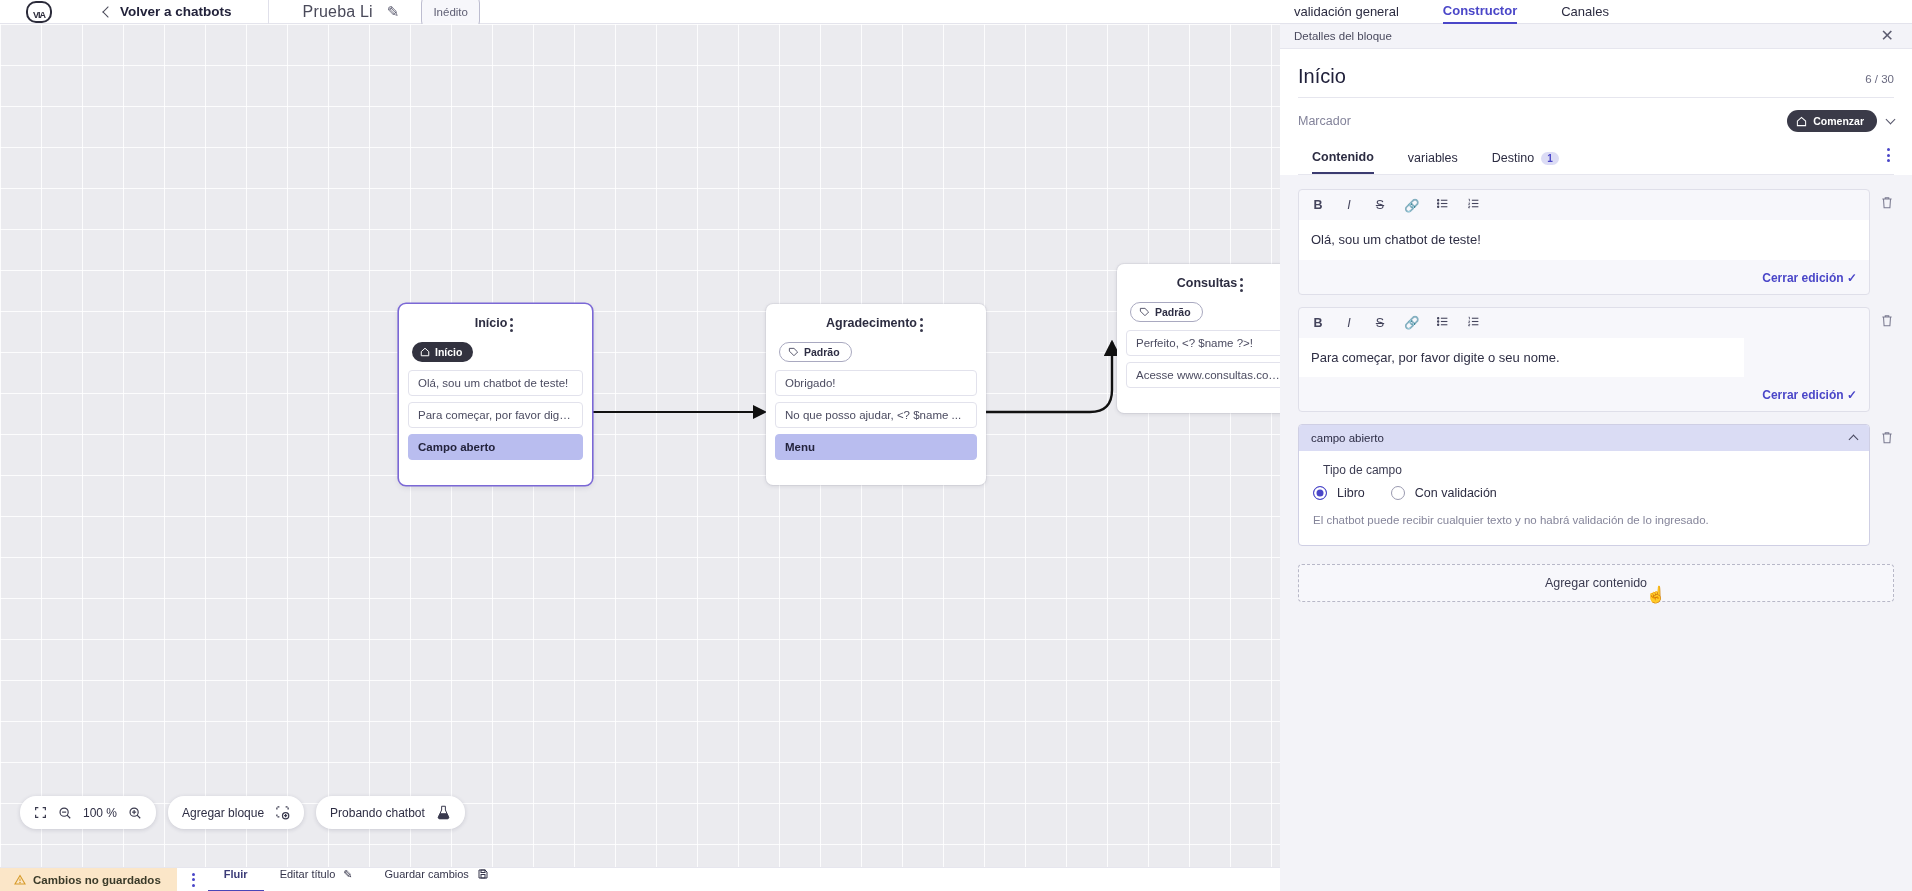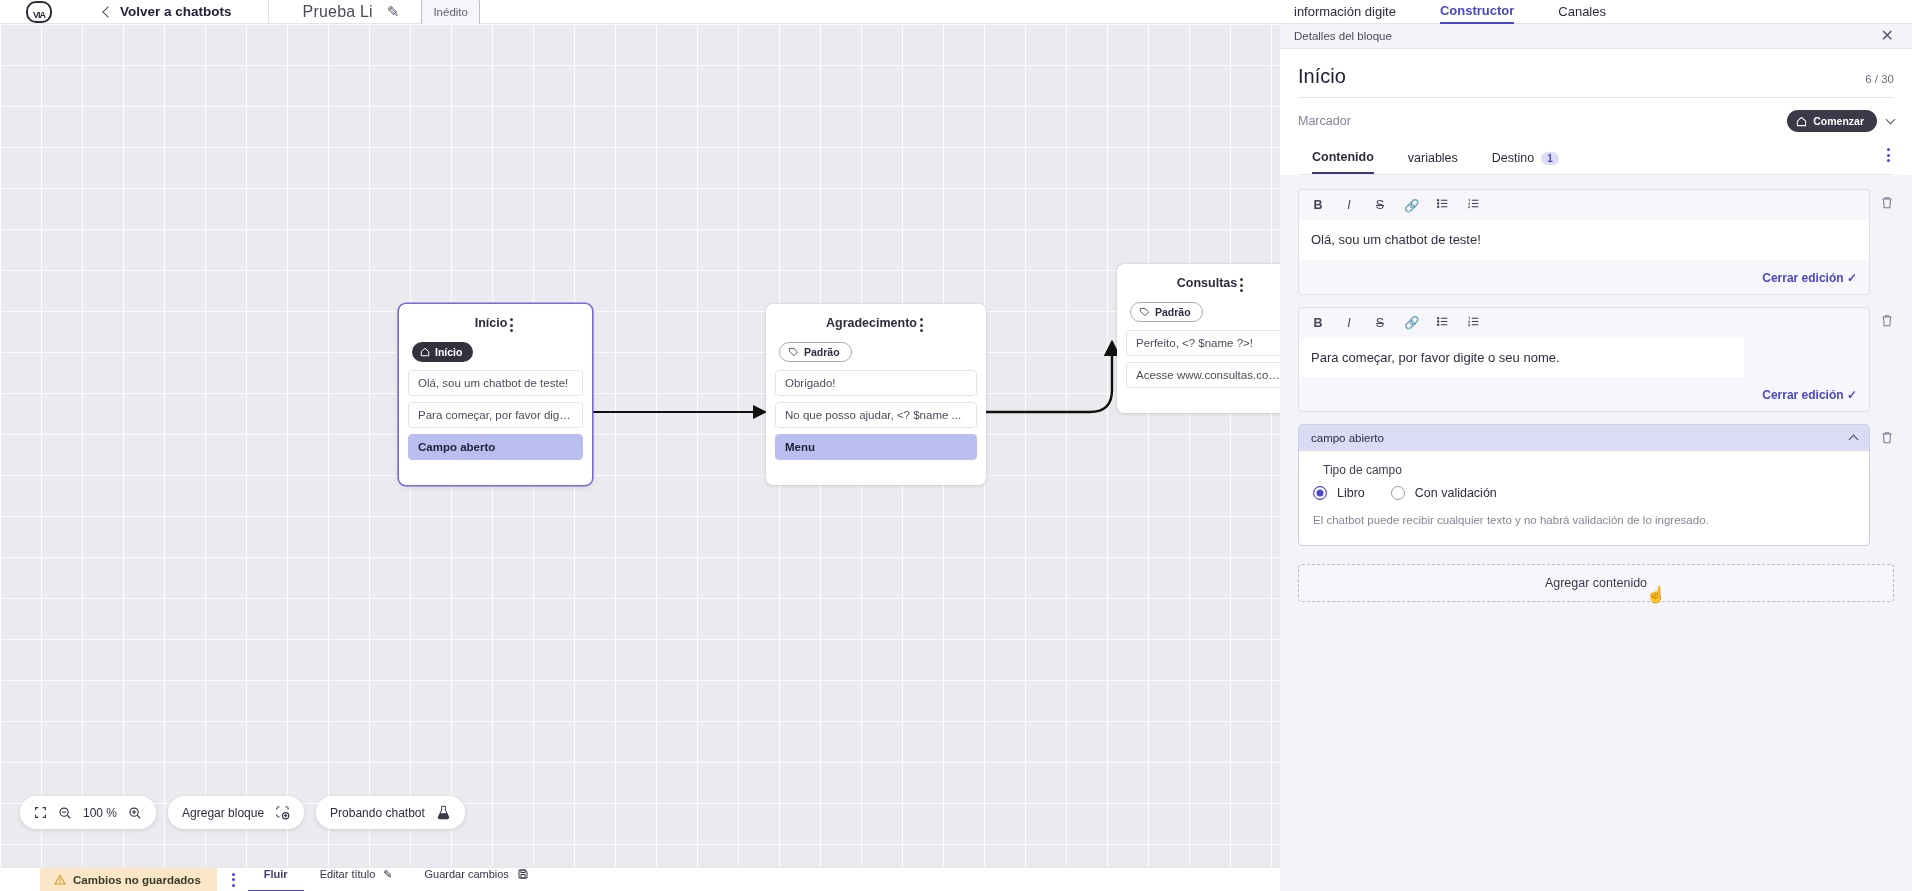--- a/index.html
+++ b/index.html
@@ -92,21 +92,20 @@
     display: flex; align-items: center; padding: 0 14px; gap: 11px;
     font-size: 12px; color: #2e2e44; cursor: pointer;
   }
   .ico { display: inline-flex; align-items: center; justify-content: center; color: #3a3a4e; }
 
   
   .bottombar {
     position: absolute; bottom: 0; left: 0; width: 1560px; height: 24px;
     background: #ffffff; display: flex; align-items: center;
     border-top: 1px solid #e6e6ee;
-    padding-left: 40px;
   }
   .unsaved {
     height: 24px; background: #fbe6c8; display: flex; align-items: center; gap: 7px;
     padding: 0 16px 0 14px; font-size: 11.5px; color: #3a3a28; font-weight: 600;
   }
   .bb-item { display: flex; align-items: flex-start; gap: 8px; font-size: 11px; color: #34344a; padding: 0 16px; cursor: pointer; height:24px;}
   .bb-item.active { color: #3c3c78; font-weight: 600; border-bottom: 2px solid #4a46b8; }
 
   
   .panel { position: absolute; top: 0; right: 0; width: 632px; height: 891px; background: #fff; }
@@ -375,21 +374,21 @@
           <path d="M4 4h12l4 4v12H4z"></path>
           <rect x="8" y="4" width="8" height="5"></rect>
           <rect x="8" y="13" width="8" height="7"></rect>
         </svg>
     </div>
   </div>
 
   <div class="panel">
 
     <div class="panel-tabs">
-      <div class="ptab">información digite</div>
+      <div class="ptab">validación general</div>
       <div class="ptab active">Constructor</div>
       <div class="ptab">Canales</div>
     </div>
 
     <div class="panel-sub">
       <span class="panel-sub-title">Detalles del bloque</span>
       <span class="close-x">✕</span>
     </div>
 
     <div class="panel-body">

